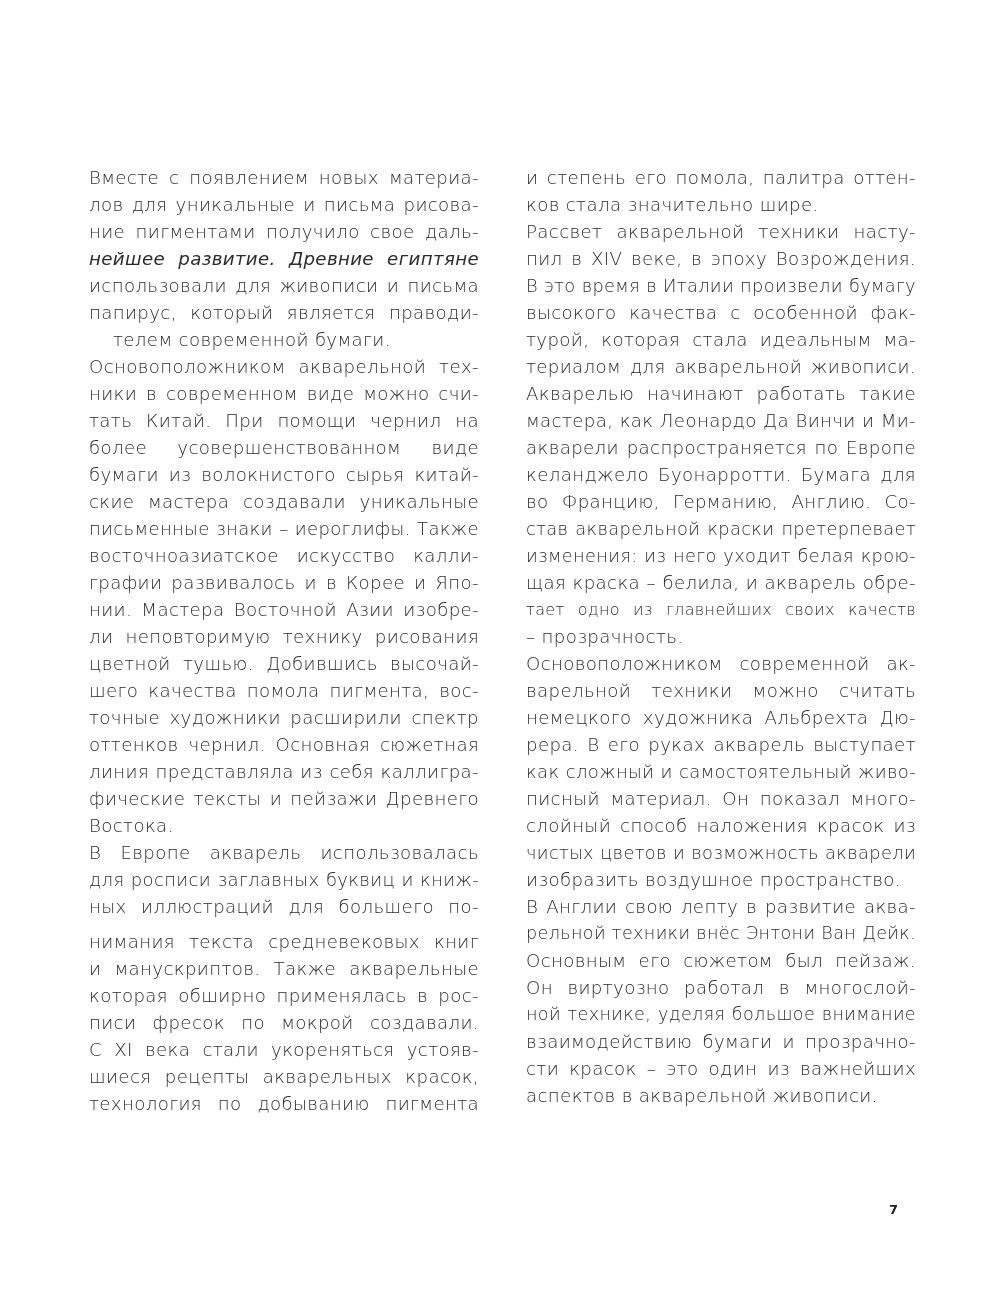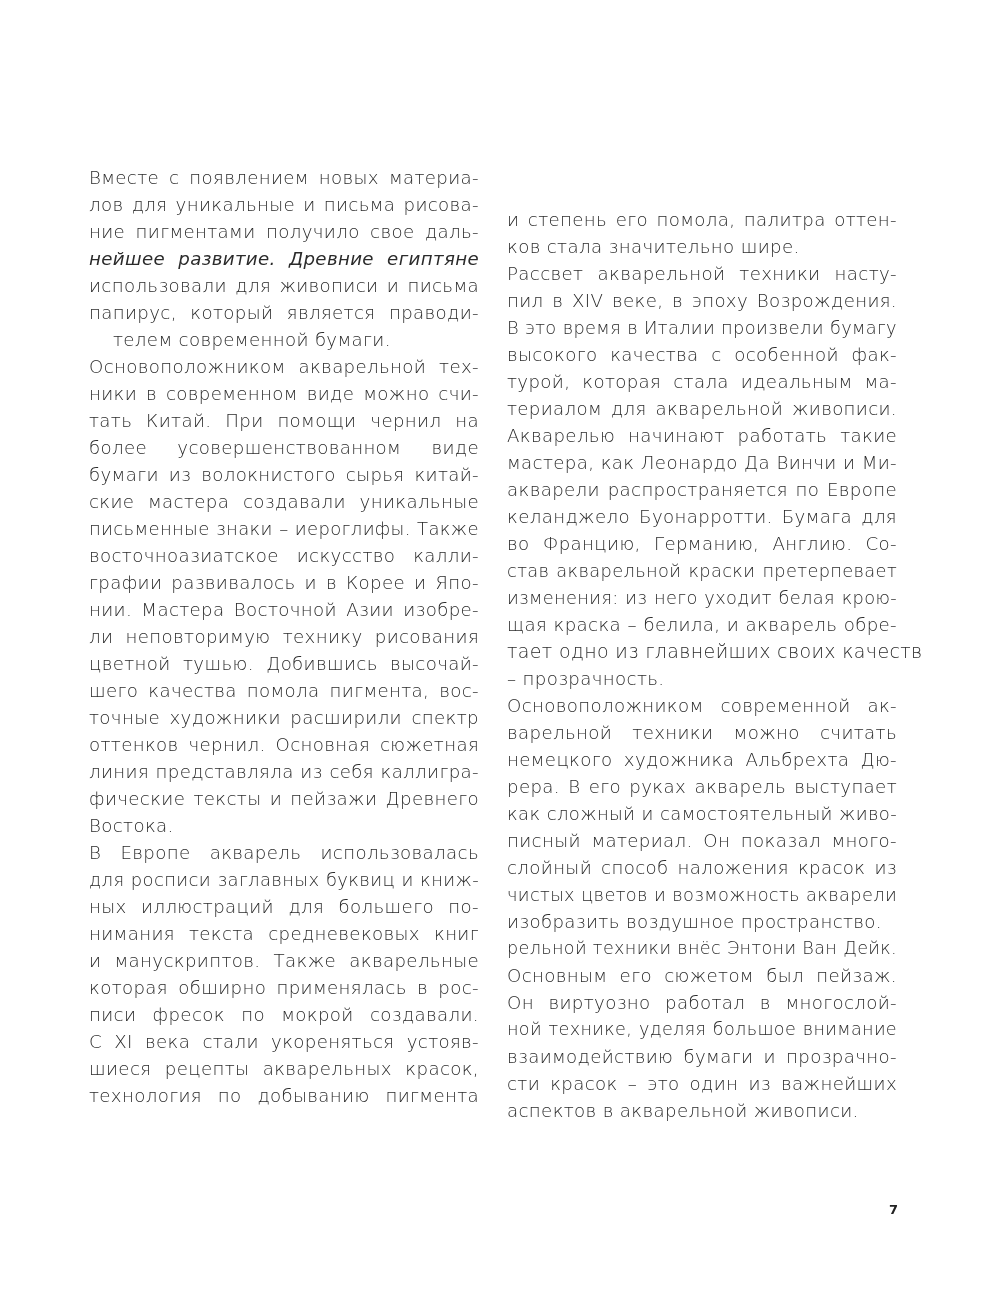--- a/index.html
+++ b/index.html
@@ -14,21 +14,21 @@
       overflow: hidden;
       font-family: "DejaVu Sans", sans-serif;
       color: #2b2b2b;
     }
     .column {
       position: absolute;
       top: 164px;
       width: 390px;
     }
     #col-left { left: 89px; }
-    #col-right { left: 507px; margin-top: 42px; }
+    #col-right { left: 526px; }
     .para { margin: 0; padding: 0; }
     .line {
       display: block;
       height: 27px;
       line-height: 27px;
       font-size: 18.2px;
       letter-spacing: 0.35px;
       word-spacing: 0px;
       text-align: justify;
       text-align-last: justify;
@@ -79,21 +79,21 @@
     <span class="line" style="display: block; width: 390px;">точные художники расширили спектр</span>
     <span class="line" style="display: block; width: 390px;">оттенков чернил. Основная сюжетная</span>
     <span class="line" style="display: block; width: 390px;">линия представляла из себя каллигра-</span>
     <span class="line" style="display: block; width: 390px;">фические тексты и пейзажи Древнего</span>
     <span class="line last" style="display: block; width: 390px;">Востока.</span>
   </div>
   <div class="para">
     <span class="line" style="display: block; width: 390px;">В Европе акварель использовалась</span>
     <span class="line" style="display: block; width: 390px; font-size: 18px;">для росписи заглавных буквиц и книж-</span>
     <span class="line" style="display: block; width: 390px;">ных иллюстраций для большего по-</span>
-    <span class="line" style="display: block; width: 390px;">нимания текста средневековых книг</span>
+    <span class="line" style="display: block; width: 390px; margin-top: 8px;">нимания текста средневековых книг</span>
     <span class="line" style="display: block; width: 390px;">и манускриптов. Также акварельные</span>
     <span class="line" style="display: block; width: 390px;">которая обширно применялась в рос-</span>
     <span class="line" style="display: block; width: 390px;">писи фресок по мокрой создавали.</span>
     <span class="line" style="display: block; width: 390px;">С XI века стали укореняться устояв-</span>
     <span class="line" style="display: block; width: 390px;">шиеся рецепты акварельных красок,</span>
     <span class="line" style="display: block; width: 390px;">технология по добыванию пигмента</span>
   </div>
 </div>
 
 <div id="col-right" class="column">
@@ -109,35 +109,36 @@
     <span class="line" style="display: block; width: 390px;">турой, которая стала идеальным ма-</span>
     <span class="line" style="display: block; width: 390px;">териалом для акварельной живописи.</span>
     <span class="line" style="display: block; width: 390px;">Акварелью начинают работать такие</span>
     <span class="line" style="display: block; width: 390px;">мастера, как Леонардо Да Винчи и Ми-</span>
     <span class="line" style="display: block; width: 390px;">акварели распространяется по Европе</span>
     <span class="line" style="display: block; width: 390px;">келанджело Буонарротти. Бумага для</span>
     <span class="line" style="display: block; width: 390px;">во Францию, Германию, Англию. Со-</span>
     <span class="line" style="display: block; width: 390px; font-size: 17.8px;">став акварельной краски претерпевает</span>
     <span class="line" style="display: block; width: 390px; font-size: 17.8px;">изменения: из него уходит белая крою-</span>
     <span class="line" style="display: block; width: 390px;">щая краска – белила, и акварель обре-</span>
-    <span class="line" style="display: block; width: 390px; font-size: 19px;">тает одно из главнейших своих качеств</span>
+    <span class="line" style="display: block; width: 390px; font-size: 16px;">тает одно из главнейших своих качеств</span>
     <span class="line last" style="display: block; width: 390px;">– прозрачность.</span>
   </div>
   <div class="para">
     <span class="line" style="display: block; width: 390px;">Основоположником современной ак-</span>
     <span class="line" style="display: block; width: 390px;">варельной техники можно считать</span>
     <span class="line" style="display: block; width: 390px;">немецкого художника Альбрехта Дю-</span>
     <span class="line" style="display: block; width: 390px;">рера. В его руках акварель выступает</span>
     <span class="line" style="display: block; width: 390px; font-size: 18px;">как сложный и самостоятельный живо-</span>
     <span class="line" style="display: block; width: 390px;">писный материал. Он показал много-</span>
     <span class="line" style="display: block; width: 390px;">слойный способ наложения красок из</span>
     <span class="line" style="display: block; width: 390px; font-size: 17.8px;">чистых цветов и возможность акварели</span>
     <span class="line last" style="display: block; width: 390px;">изобразить воздушное пространство.</span>
   </div>
   <div class="para">
+    <span class="line" style="display: block; width: 390px;">В Англии свою лепту в развитие аква-</span>
     <span class="line" style="display: block; width: 390px; font-size: 17.6px;">рельной техники внёс Энтони Ван Дейк.</span>
     <span class="line" style="display: block; width: 390px;">Основным его сюжетом был пейзаж.</span>
     <span class="line" style="display: block; width: 390px;">Он виртуозно работал в многослой-</span>
     <span class="line" style="display: block; width: 390px; font-size: 17.6px;">ной технике, уделяя большое внимание</span>
     <span class="line" style="display: block; width: 390px;">взаимодействию бумаги и прозрачно-</span>
     <span class="line" style="display: block; width: 390px;">сти красок – это один из важнейших</span>
     <span class="line last" style="display: block; width: 390px;">аспектов в акварельной живописи.</span>
   </div>
 </div>
 

